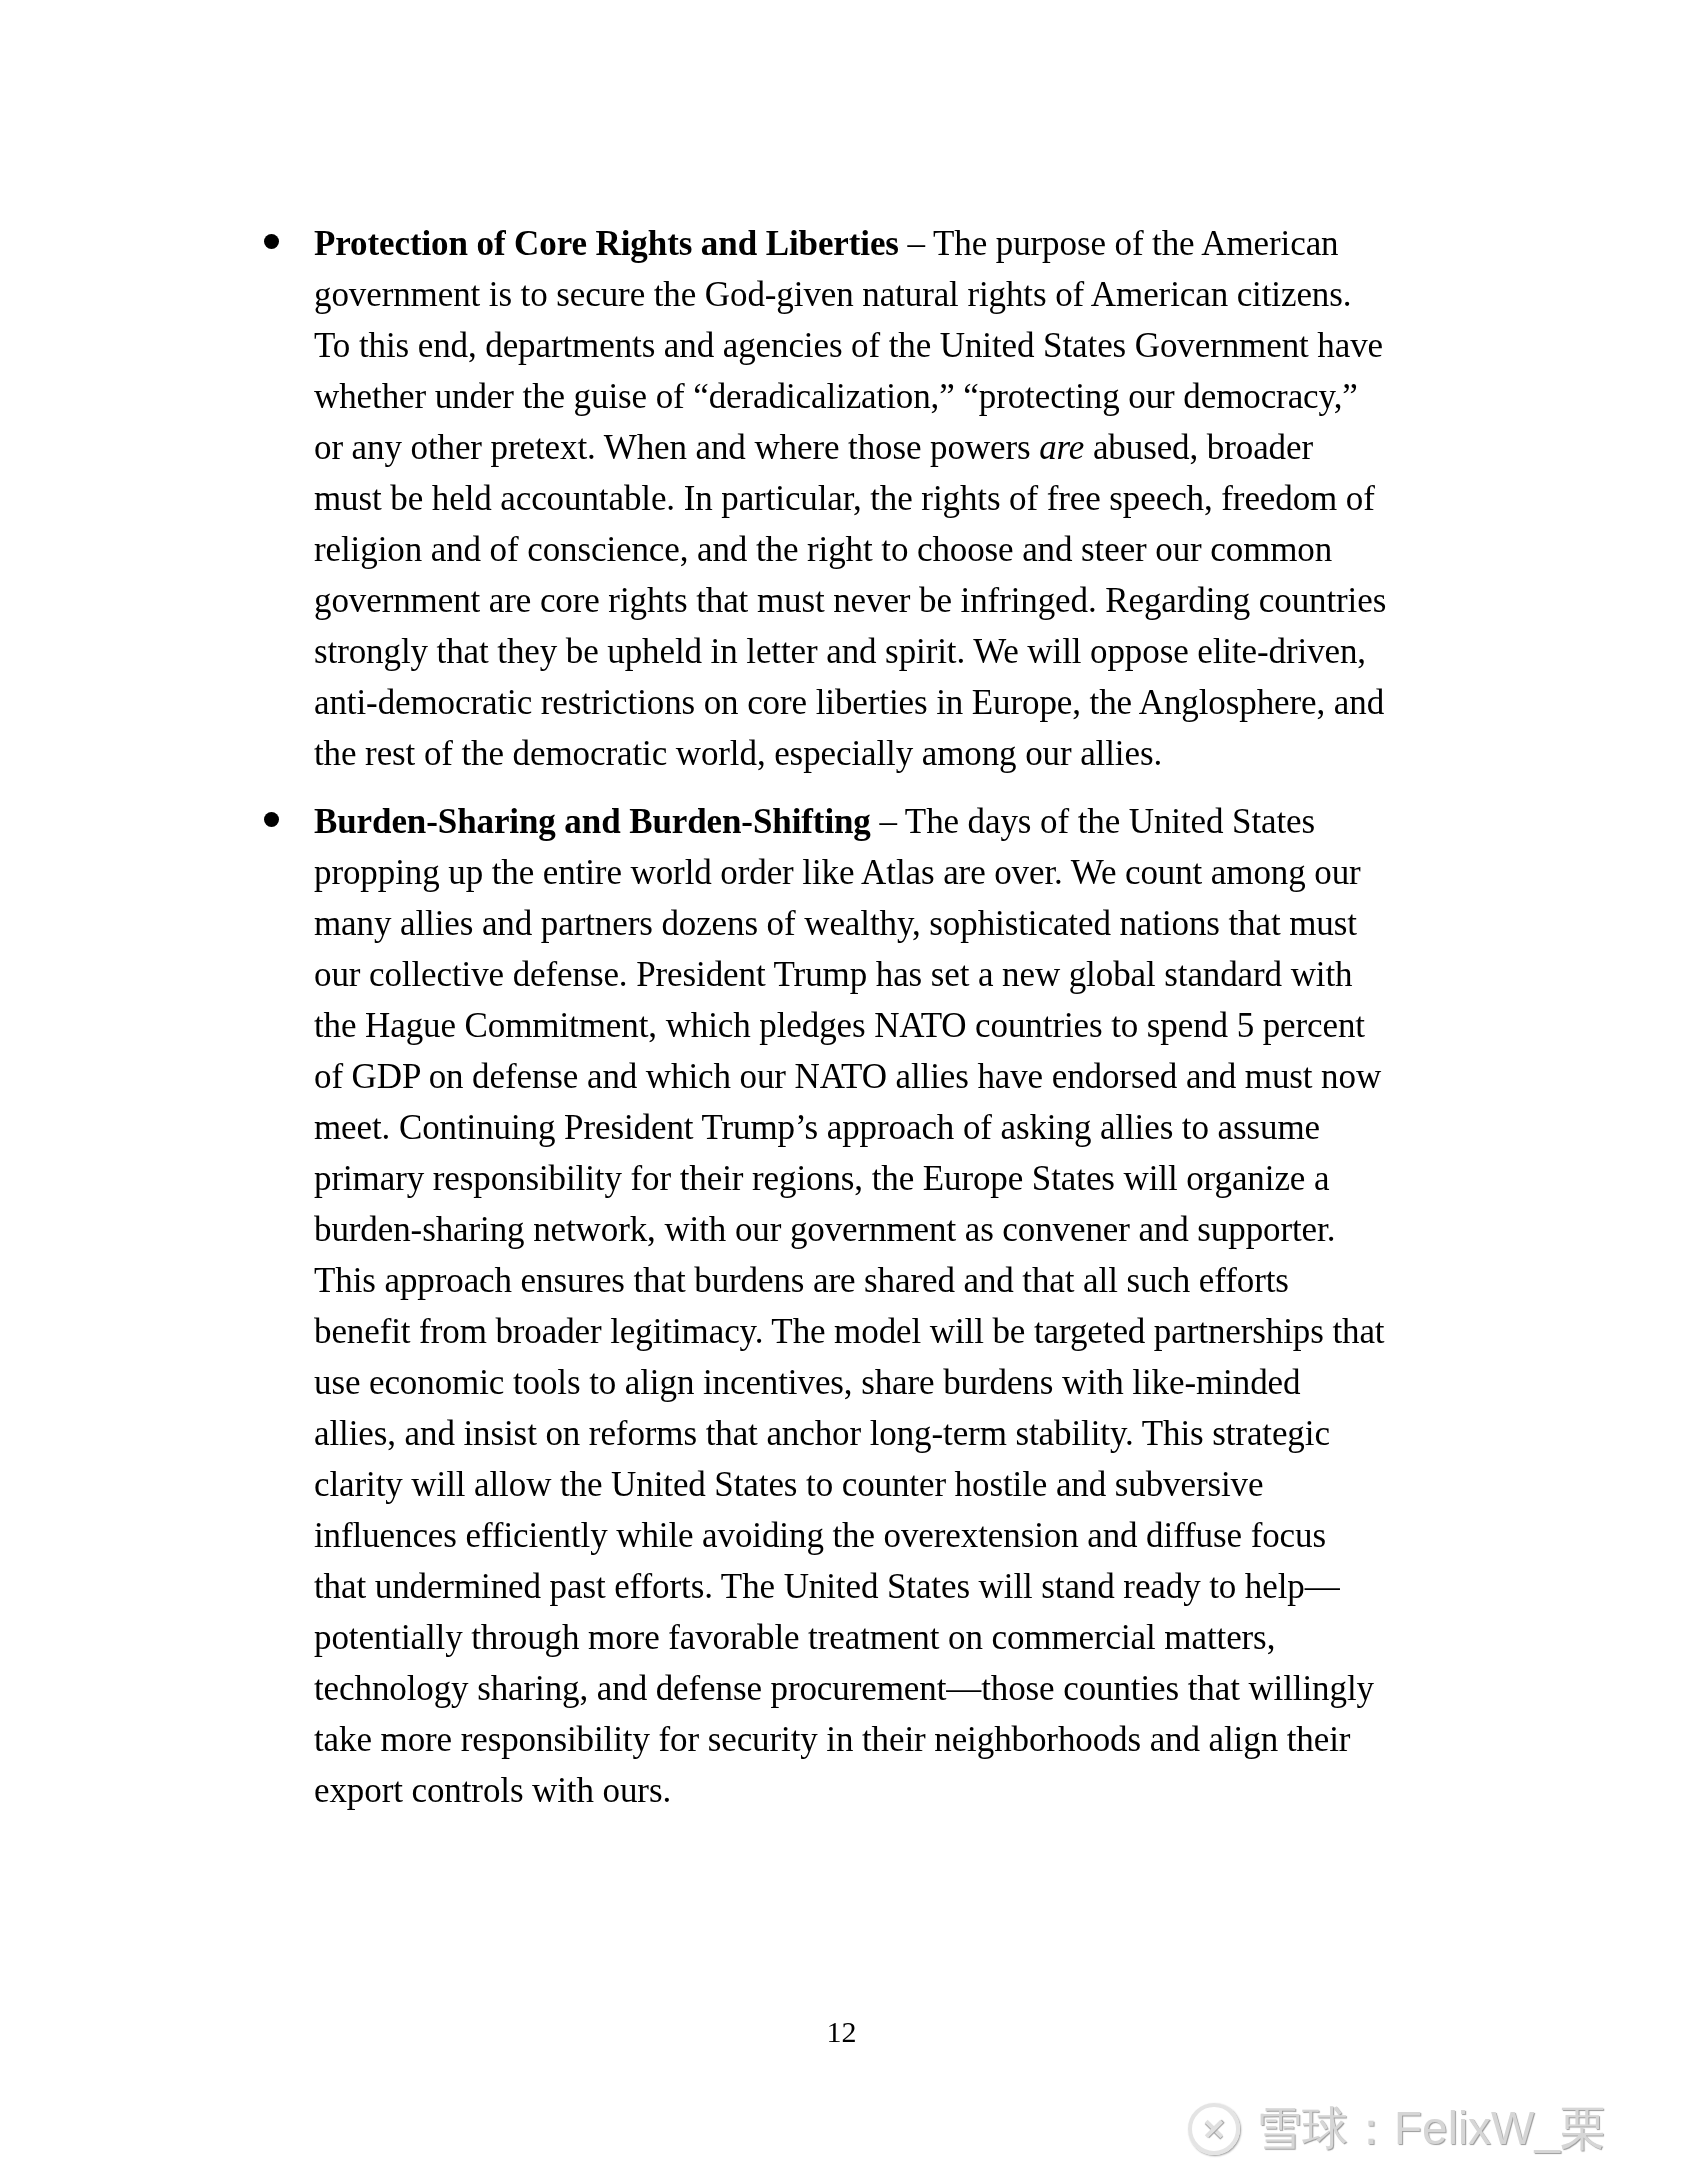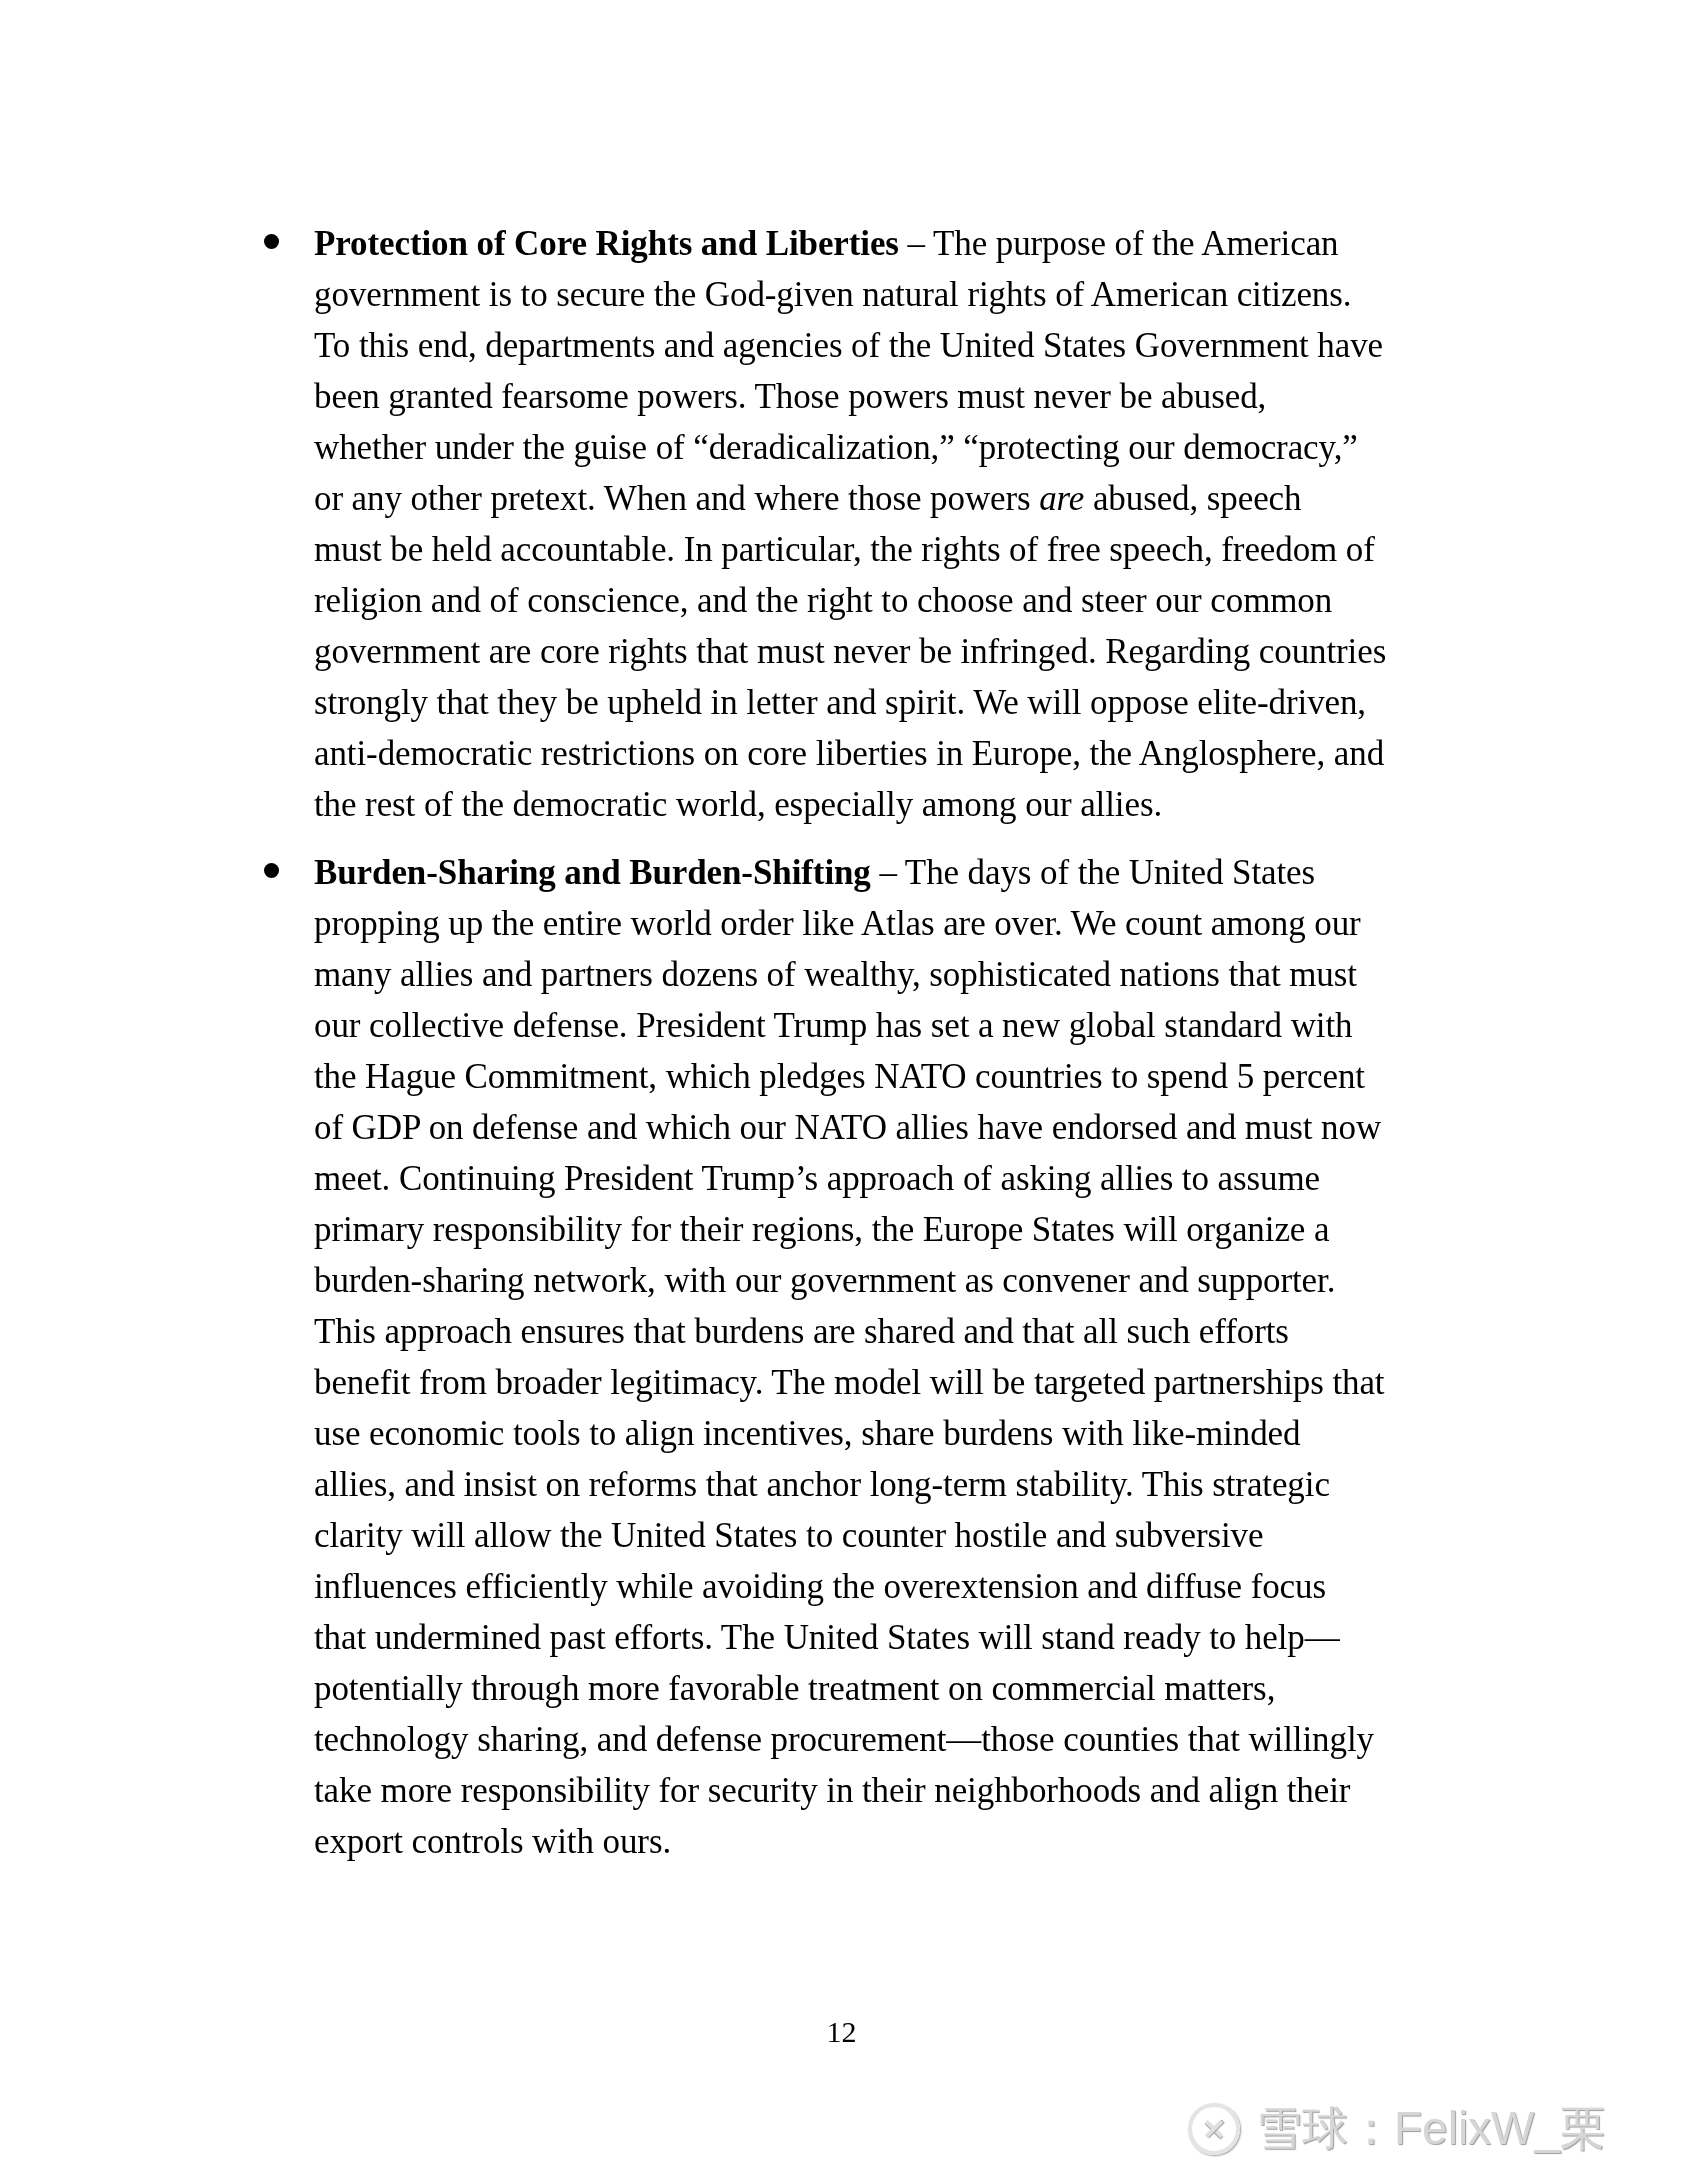--- a/index.html
+++ b/index.html
@@ -48,23 +48,22 @@
 </head>
 <body>
 
 <div class="page">
   <ul class="list" id="bullet-list">
       <li class="item">
         <span class="bullet"></span>
         <span class="line"><span class="b">Protection of Core Rights and Liberties</span><span> – </span><span>The purpose of the American</span></span>
         <span class="line"><span>government is to secure the God-given natural rights of American citizens.</span></span>
         <span class="line"><span>To this end, departments and agencies of the United States Government have</span></span>
-        <span class="line"><span>been granted fearsome powers. Those powers must never be abused,</span></span>
         <span class="line"><span>whether under the guise of “deradicalization,” “protecting our democracy,”</span></span>
-        <span class="line"><span>or any other pretext. When and where those powers </span><span class="i">are</span><span> abused, speech</span></span>
+        <span class="line"><span>or any other pretext. When and where those powers </span><span class="i">are</span><span> abused, broader</span></span>
         <span class="line"><span>must be held accountable. In particular, the rights of free speech, freedom of</span></span>
         <span class="line"><span>religion and of conscience, and the right to choose and steer our common</span></span>
         <span class="line"><span>government are core rights that must never be infringed. Regarding countries</span></span>
         <span class="line"><span>strongly that they be upheld in letter and spirit. We will oppose elite-driven,</span></span>
         <span class="line"><span>anti-democratic restrictions on core liberties in Europe, the Anglosphere, and</span></span>
         <span class="line"><span>the rest of the democratic world, especially among our allies.</span></span>
       </li>
       <li class="item">
         <span class="bullet"></span>
         <span class="line"><span class="b">Burden-Sharing and Burden-Shifting</span><span> – </span><span>The days of the United States</span></span>

